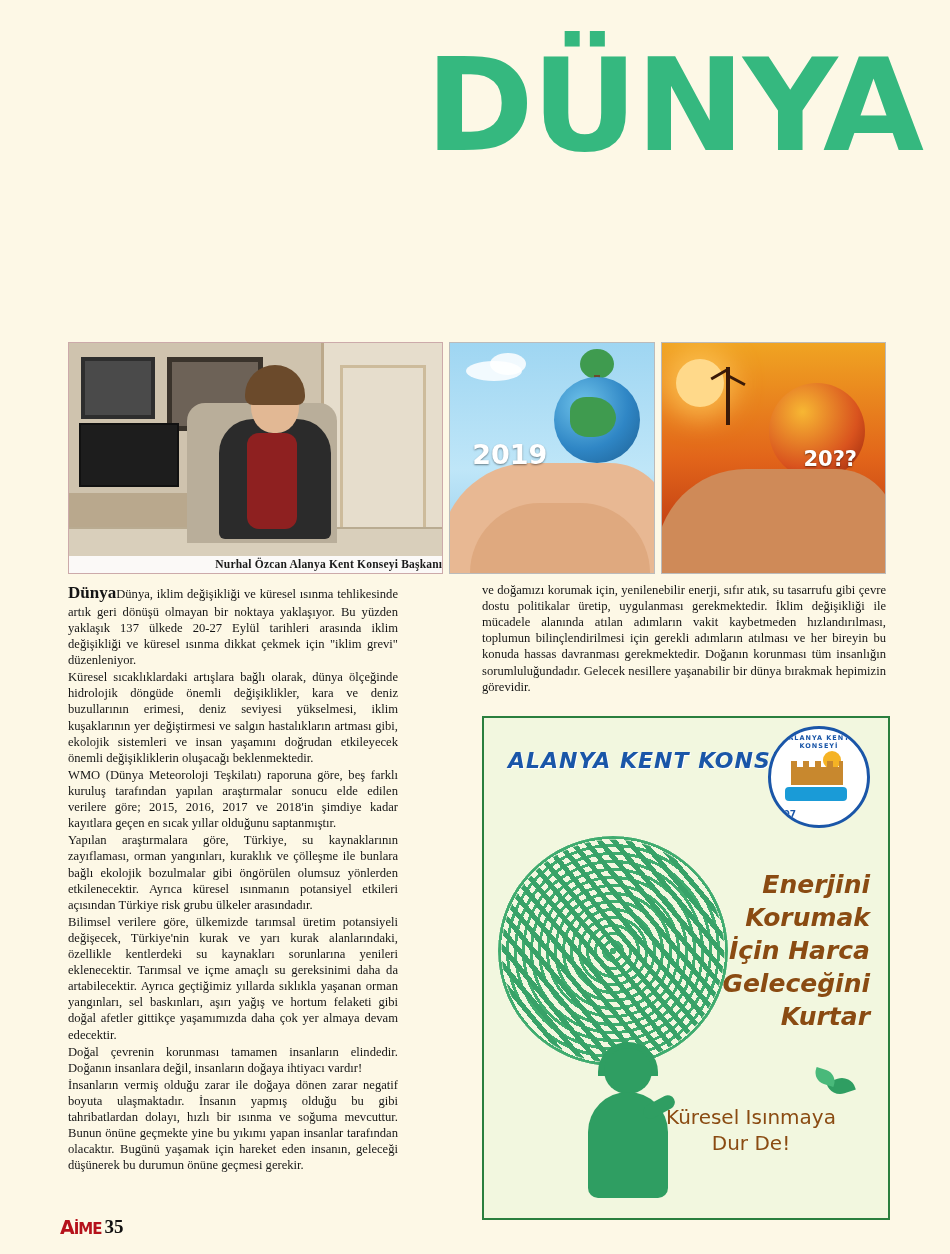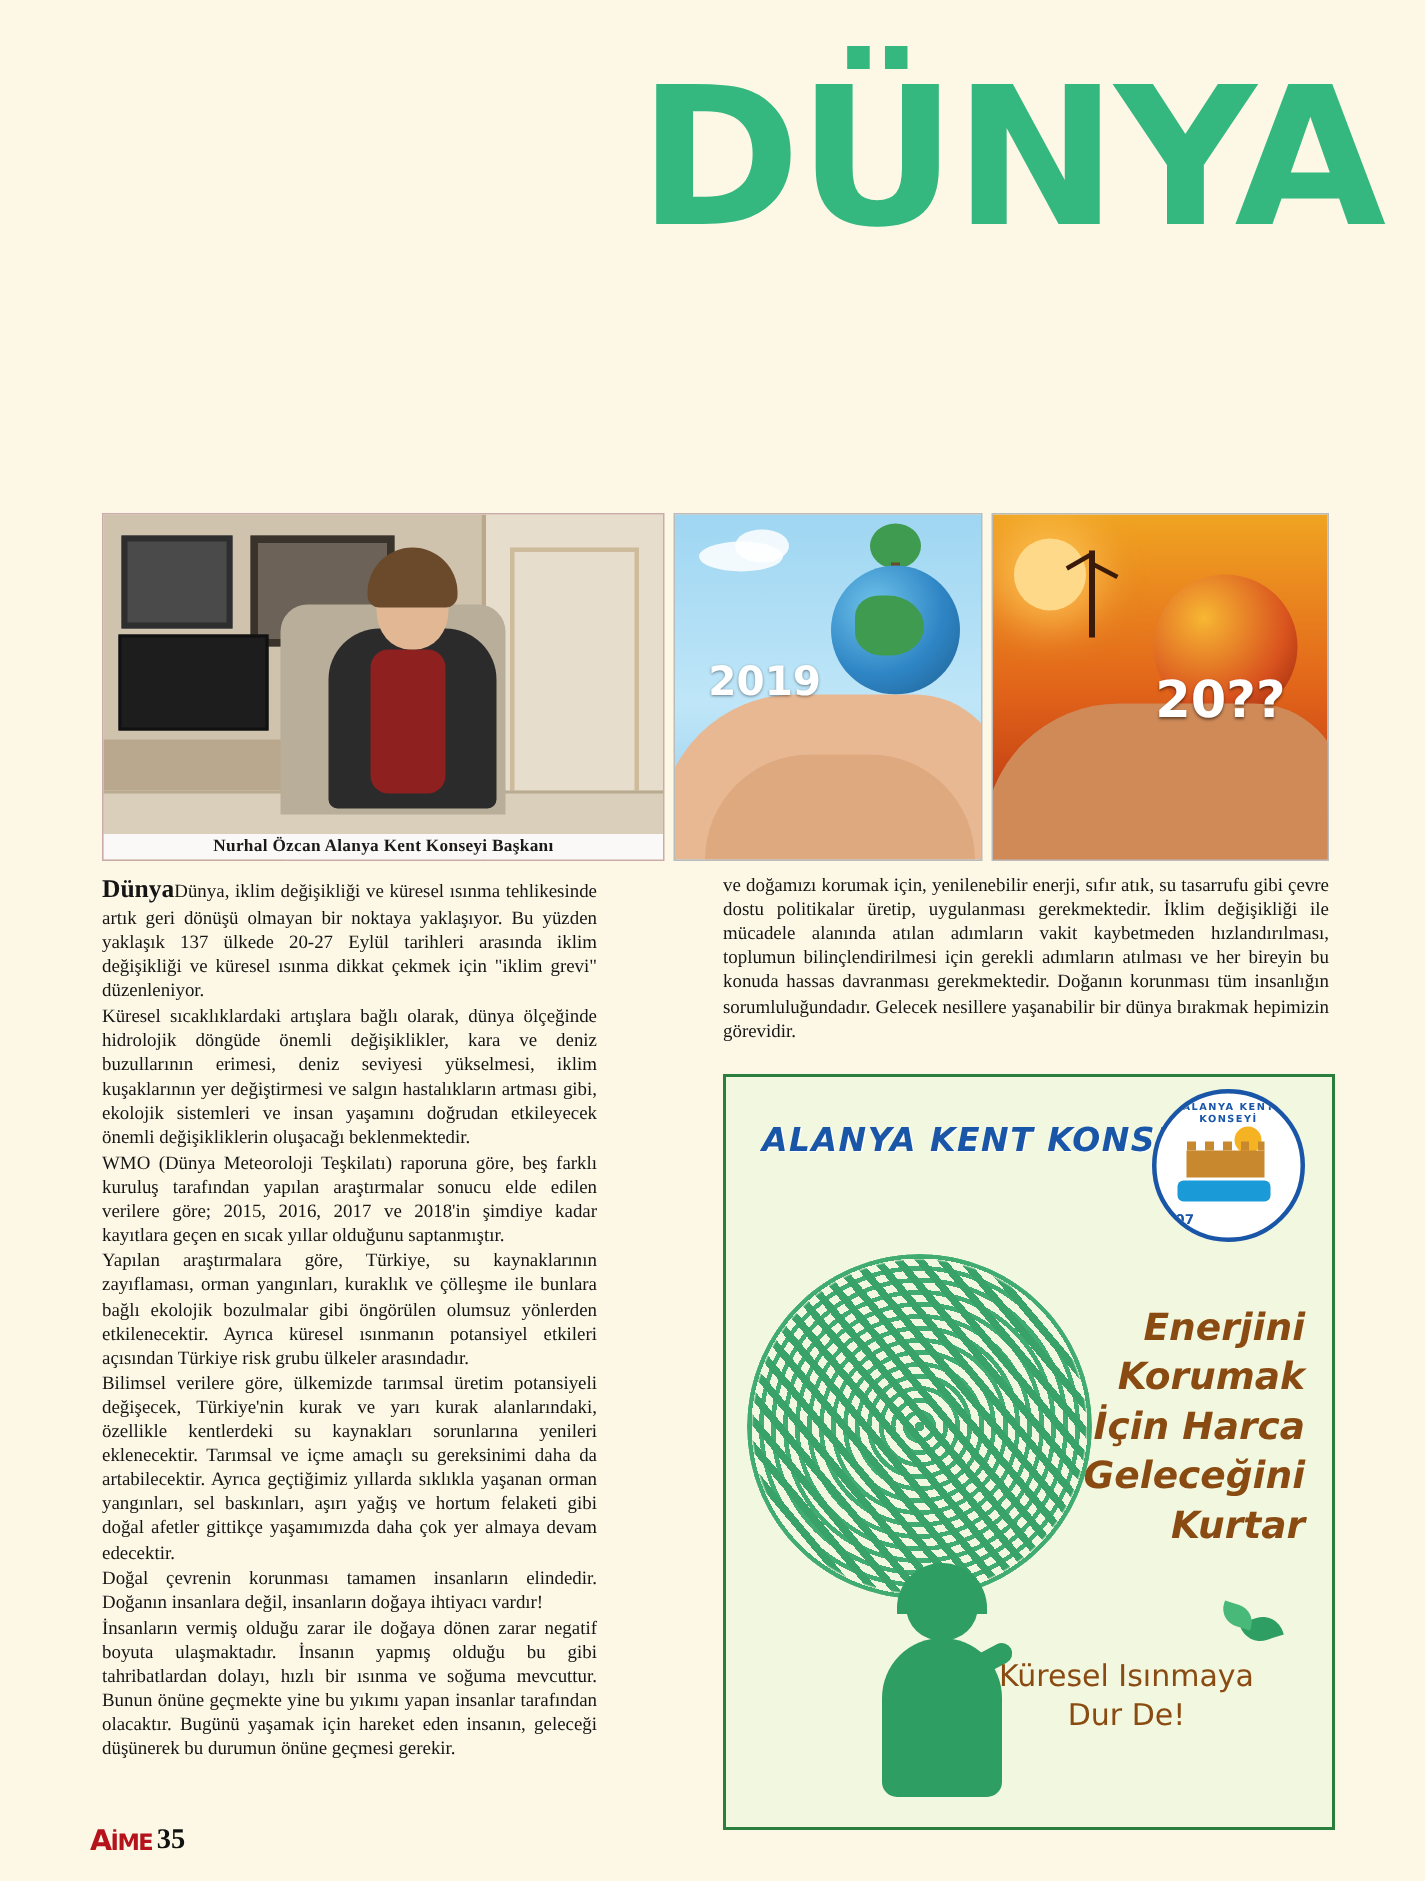--- a/index.html
+++ b/index.html
@@ -65,21 +65,21 @@
   .office-shelf .bk{position:absolute;bottom:6px;width:9px;height:34px;background:#8d2b20;}
   .office-desk{position:absolute;left:0;bottom:0;width:376px;height:44px;background:#d9cfbb;border-top:2px solid #b9ab91;}
   .office-chair{position:absolute;left:118px;bottom:30px;width:150px;height:140px;background:#b9ae9a;border-radius:18px 18px 0 0;}
   .person-body{position:absolute;left:150px;bottom:34px;width:112px;height:120px;background:#2b2b2b;border-radius:34px 34px 6px 6px;}
   .person-scarf{position:absolute;left:178px;bottom:44px;width:50px;height:96px;background:#8e2020;border-radius:12px;}
   .person-head{position:absolute;left:182px;bottom:140px;width:48px;height:56px;background:#e2b894;border-radius:50% 50% 46% 46%;}
   .person-hair{position:absolute;left:176px;bottom:168px;width:60px;height:40px;background:#6b4a2b;border-radius:30px 30px 8px 8px;}
   .caption{
     position:absolute;left:0;right:0;bottom:0;
     background:rgba(255,255,255,0.88);
-    text-align:center;
+    text-align:right;
     font-family:"Liberation Serif", serif;
     font-size:11.5px;
     font-weight:bold;
     padding:2px 0 3px;
     letter-spacing:0.2px;
   }
 
   .photo-mid{
     position:relative;
     width:205px;height:230px;
@@ -112,21 +112,21 @@
   .sun-r{position:absolute;left:14px;top:16px;width:48px;height:48px;border-radius:50%;background:#ffd98a;box-shadow:0 0 26px 12px rgba(255,200,90,.7);}
   .globe-r{position:absolute;right:20px;top:40px;width:96px;height:96px;border-radius:50%;
     background:radial-gradient(circle at 35% 30%, #f7b733 0%, #d9531e 60%, #8d1f08 100%);}
   .deadtree{position:absolute;left:64px;top:24px;width:4px;height:58px;background:#3a1a08;}
   .deadtree:before{content:"";position:absolute;left:-16px;top:6px;width:18px;height:3px;background:#3a1a08;transform:rotate(-30deg);}
   .deadtree:after{content:"";position:absolute;left:2px;top:12px;width:18px;height:3px;background:#3a1a08;transform:rotate(28deg);}
   .hand-r{position:absolute;left:-6px;bottom:0;width:240px;height:104px;background:#cf8a58;border-radius:90px 60px 0 0;}
   .yr-r{
     position:absolute;right:28px;top:104px;
     font-family:"DejaVu Sans", sans-serif;
-    font-weight:bold;font-size:34px;color:#ffffff;
+    font-weight:bold;font-size:21px;color:#ffffff;
     text-shadow:0 1px 2px rgba(0,0,0,.5);
   }
 
   
   .cols{
     position:absolute;
     left:68px;top:582px;
     width:818px;
   }
   .col{

